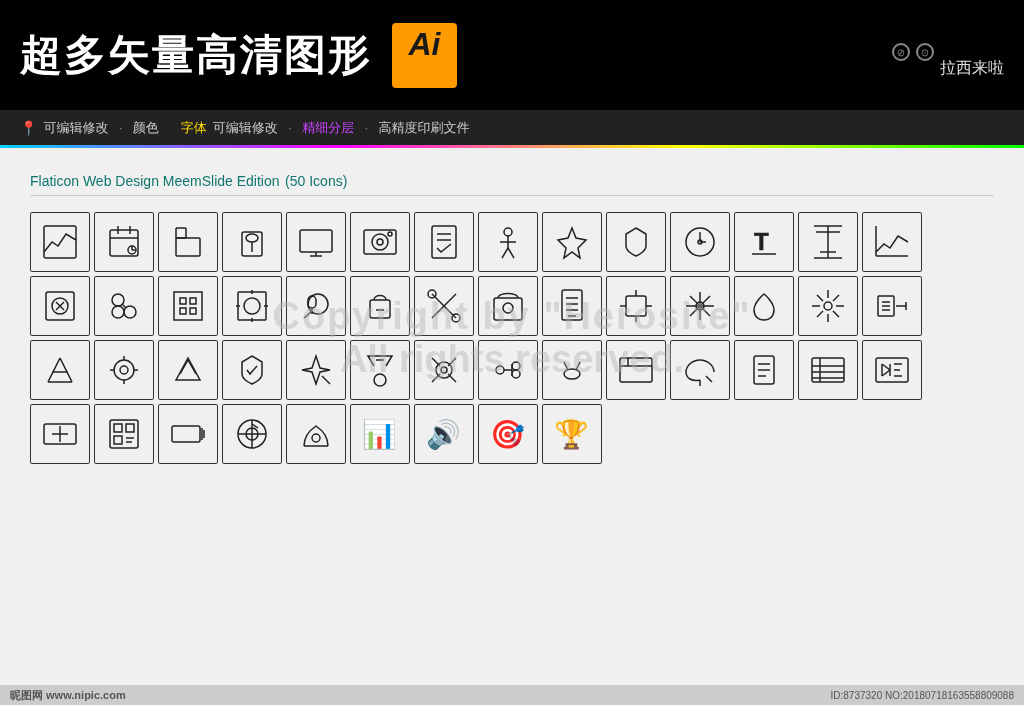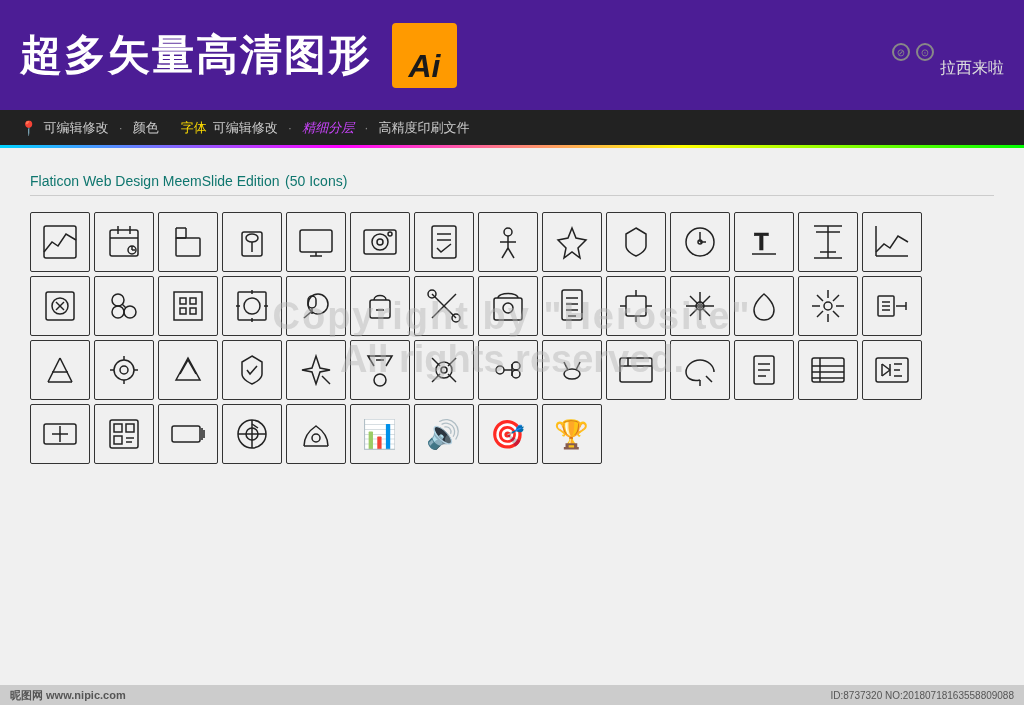--- a/index.html
+++ b/index.html
@@ -6,21 +6,21 @@
     body {
       width: 1024px;
       height: 705px;
       overflow: hidden;
       font-family: 'Arial', sans-serif;
       background: #e8e8e8;
     }
 
     
     .header {
-      background: #4c1d95;
+      background: #000000;
       width: 100%;
       height: 110px;
       display: flex;
       align-items: center;
       padding: 15px 20px;
       position: relative;
     }
 
     .header-title {
       color: #ffffff;
@@ -29,21 +29,21 @@
       letter-spacing: 2px;
       font-family: 'SimHei', 'Arial', sans-serif;
     }
 
     .ai-logo {
       width: 65px;
       height: 65px;
       background: #FF9A00;
       border: 3px solid #FF9A00;
       display: flex;
-      align-items: flex-end;
+      align-items: flex-start;
       justify-content: center;
       margin-left: 20px;
       border-radius: 4px;
     }
 
     .ai-logo span {
       color: #1a1a1a;
       font-size: 32px;
       font-weight: bold;
       font-style: italic;
@@ -104,21 +104,20 @@
       color: #cccccc;
     }
 
     .sub-header .text-yellow {
       color: #ffdd00;
       margin-left: 16px;
     }
 
     .sub-header .text-purple {
       color: #cc44ff;
-      font-style: italic;
     }
 
     .sub-header .dot {
       color: #888888;
       margin: 0 4px;
     }
 
     
     .main-content {
       background: #f0f0f0;

